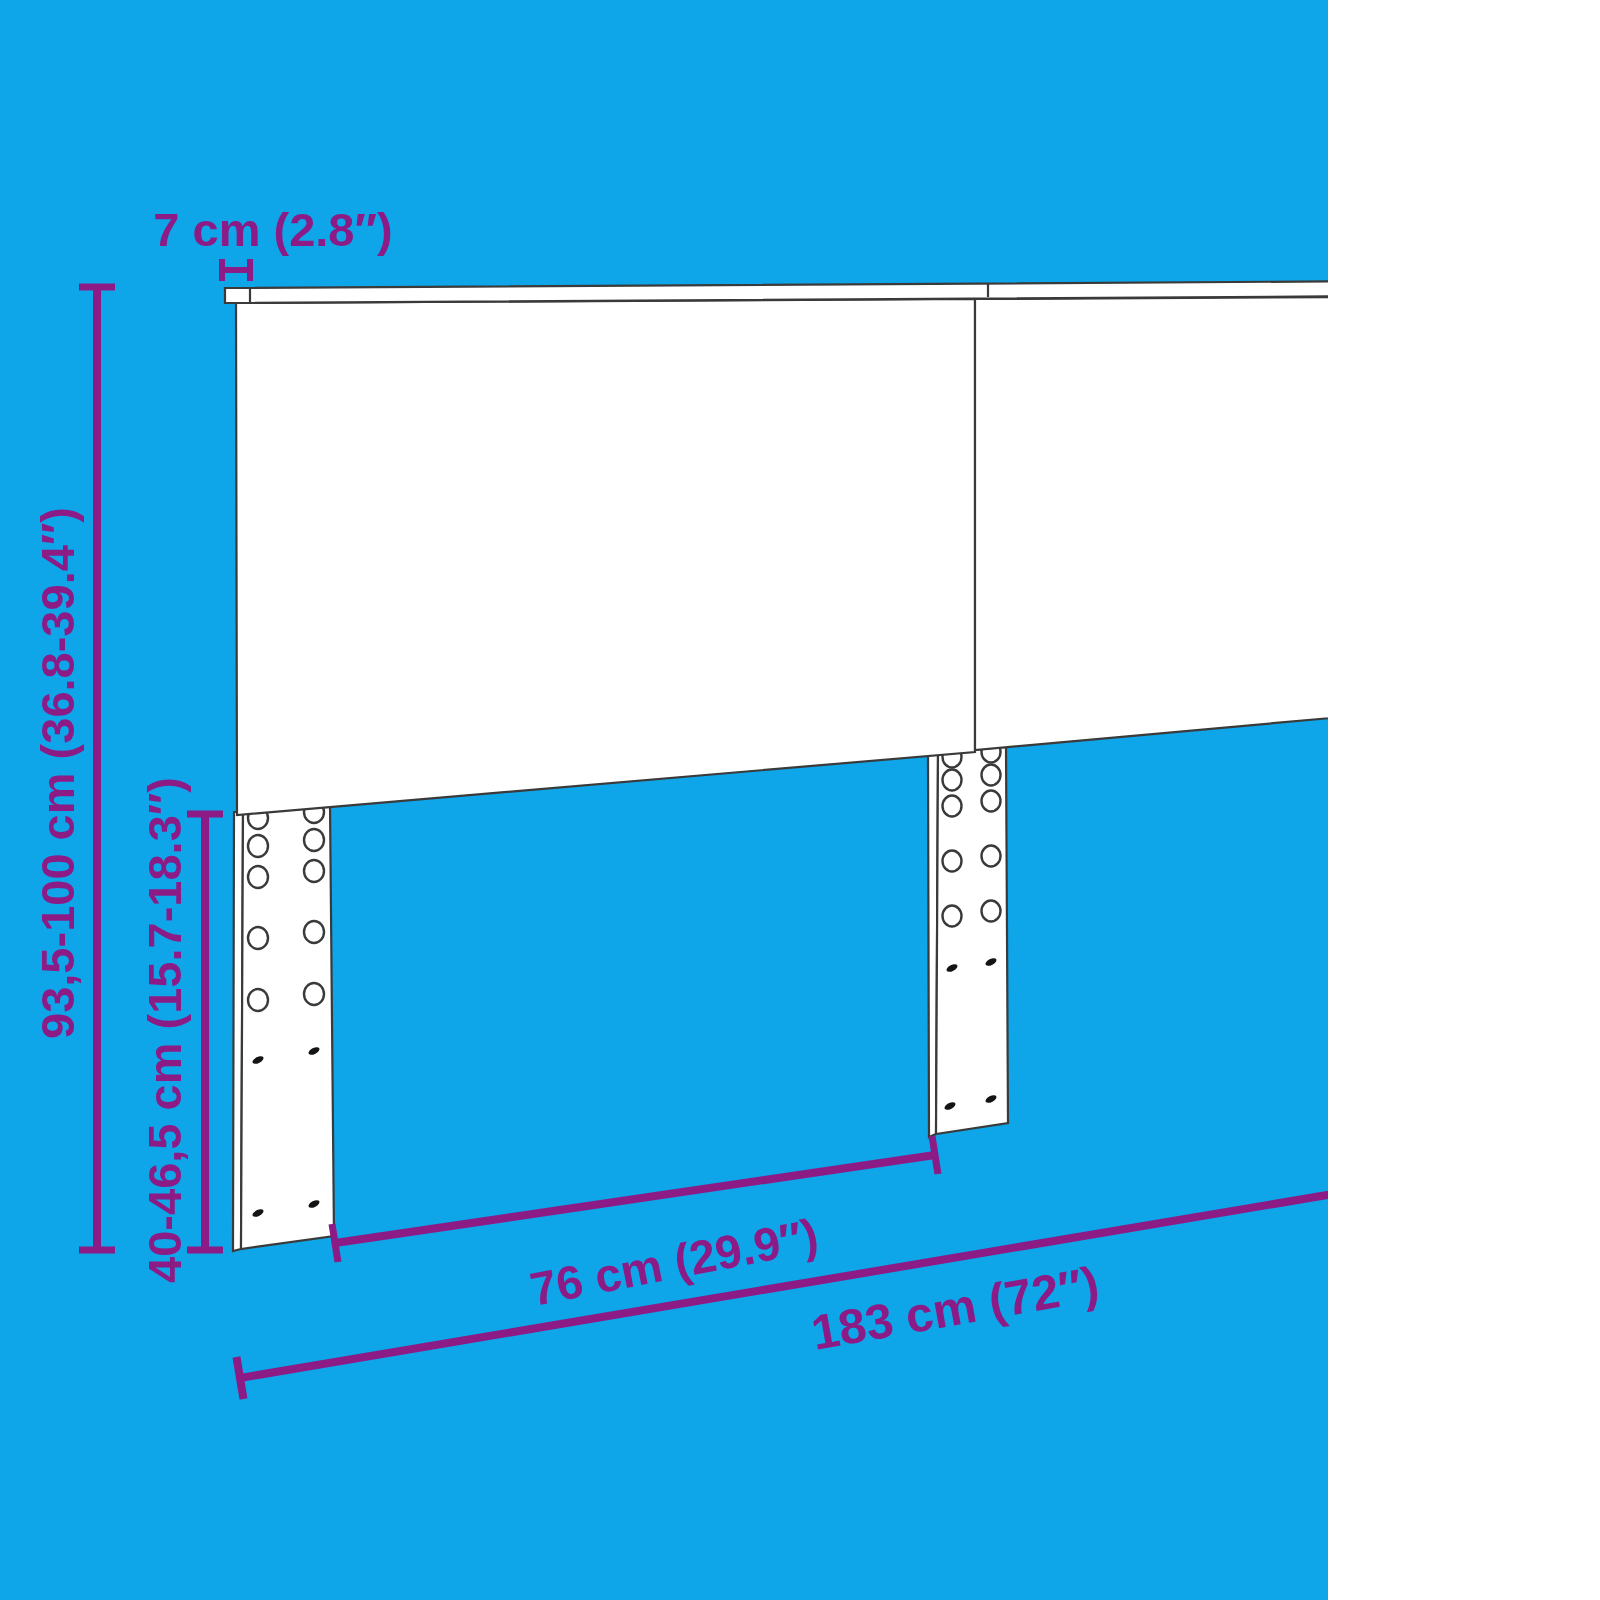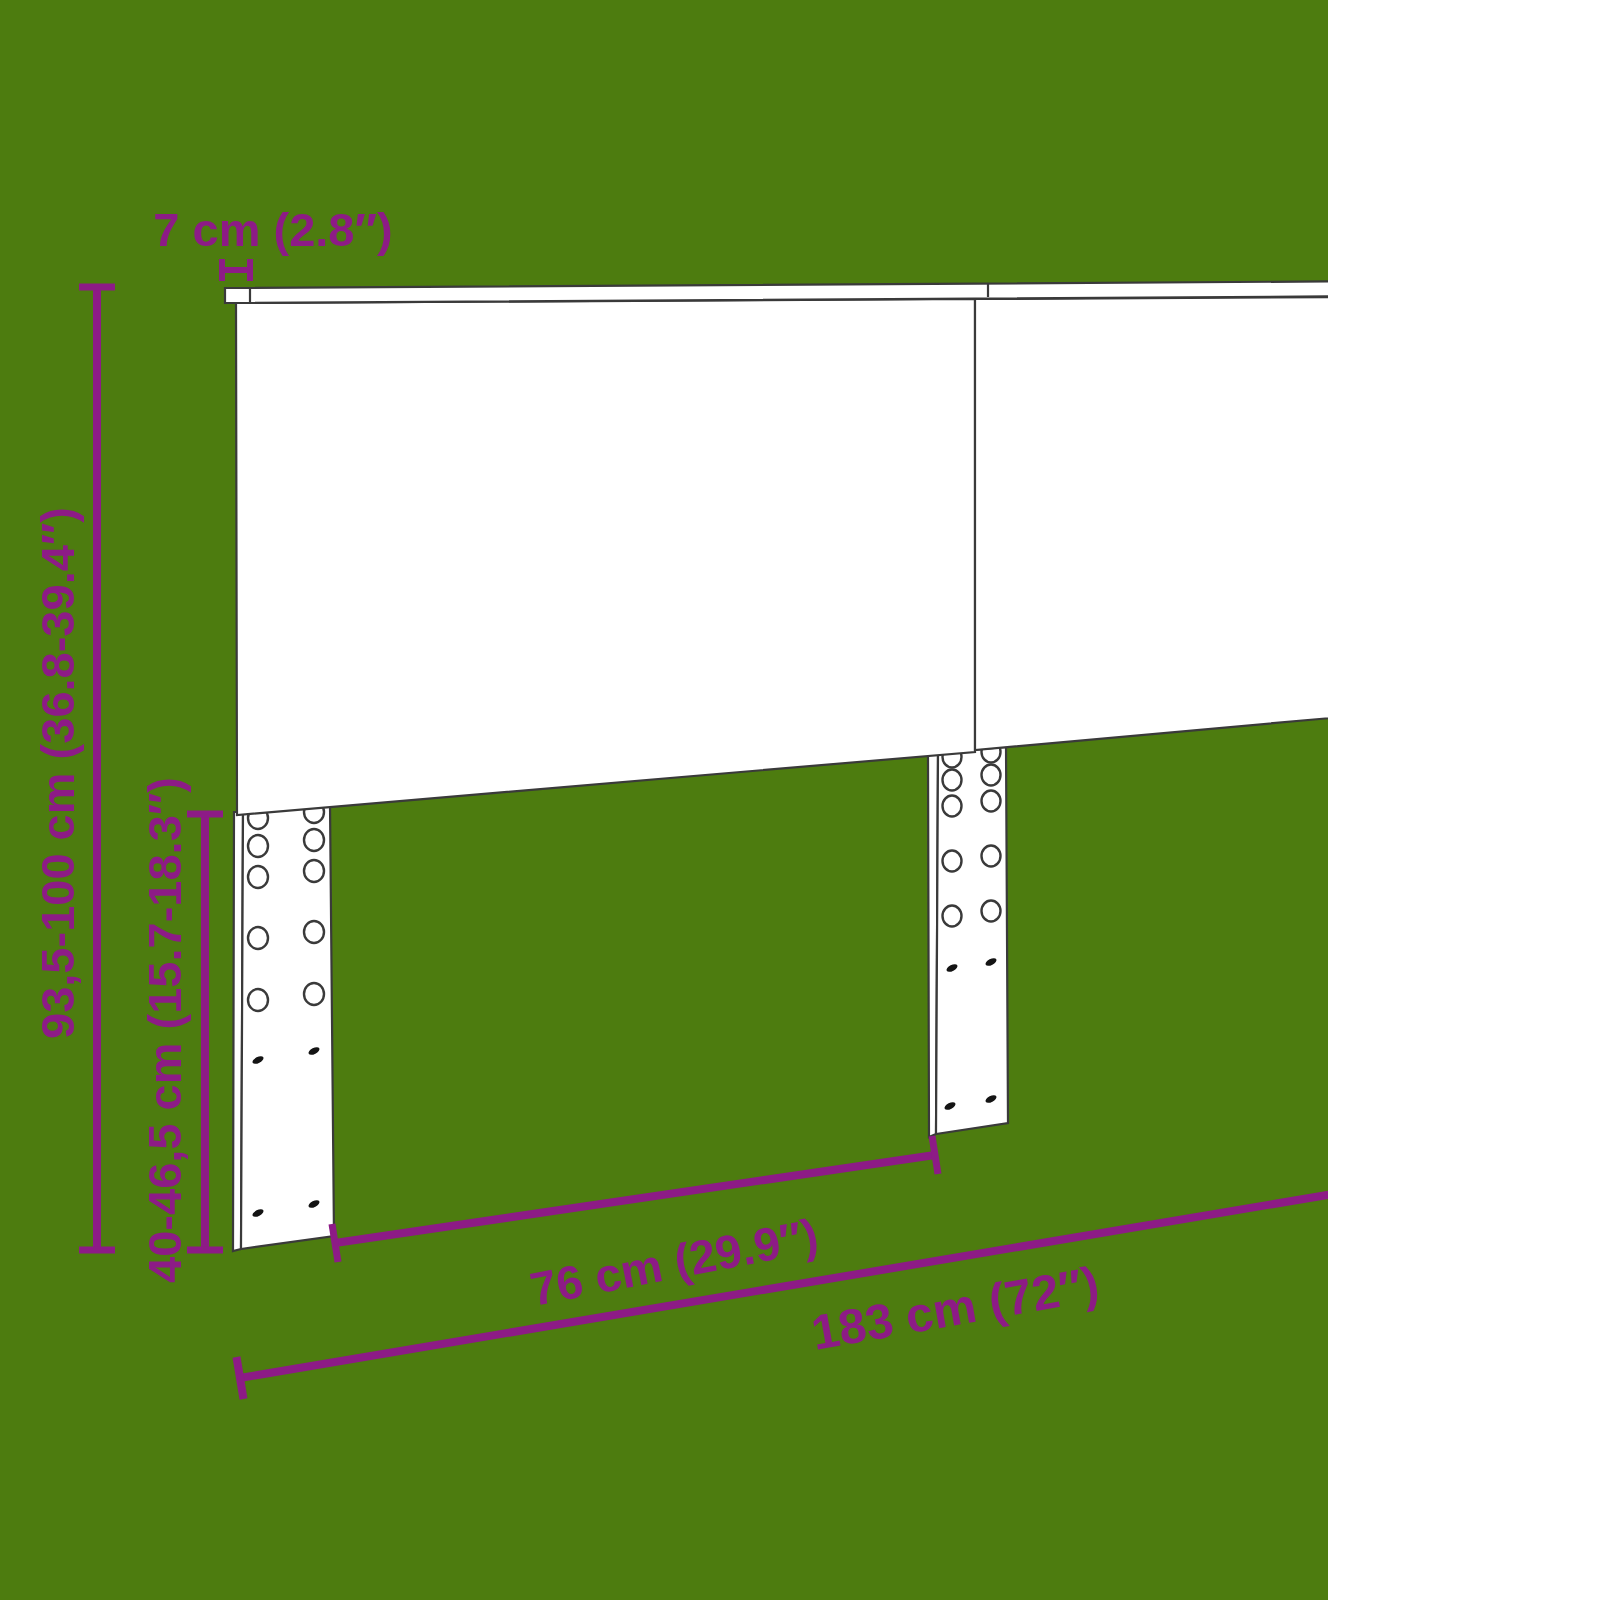--- a/index.html
+++ b/index.html
@@ -4,21 +4,21 @@
 <style>
   html, body {
     margin: 0;
     padding: 0;
     background: #ffffff;
   }
   .stage {
     position: relative;
     width: 1328px;
     height: 1600px;
-    background: #4d7c0f;
+    background: #0ea5e9;
     overflow: hidden;
   }
   svg {
     display: block;
   }
   .dim-text {
     font-family: "Liberation Sans", sans-serif;
     font-weight: 700;
     fill: #8d1b86;
   }

